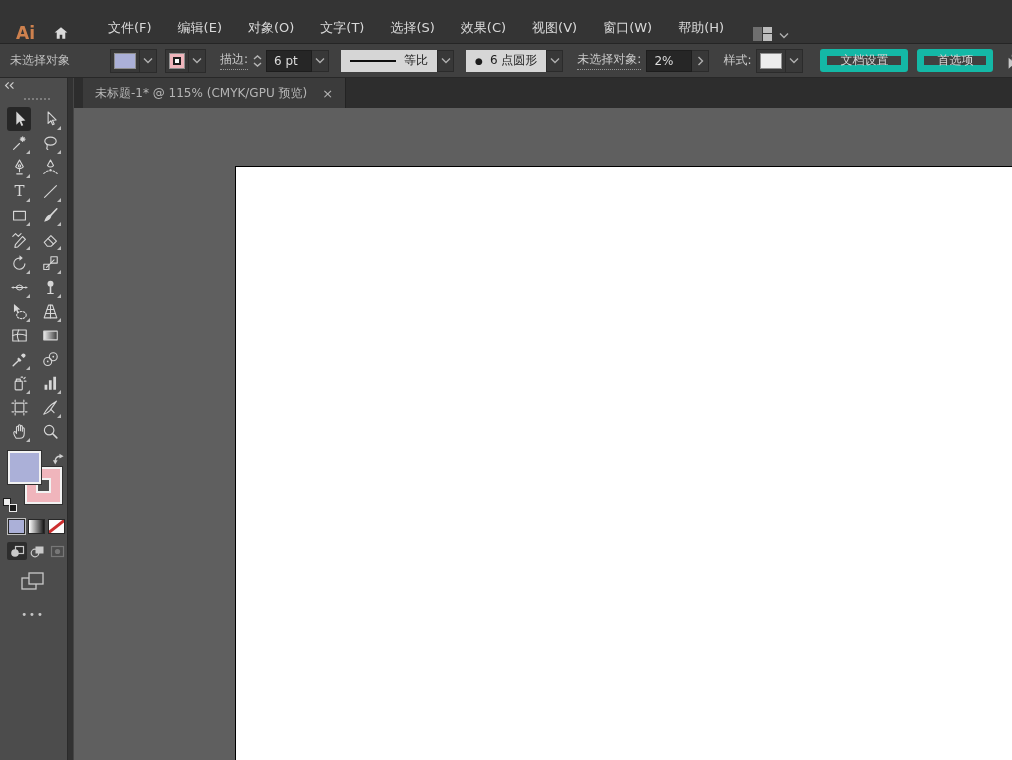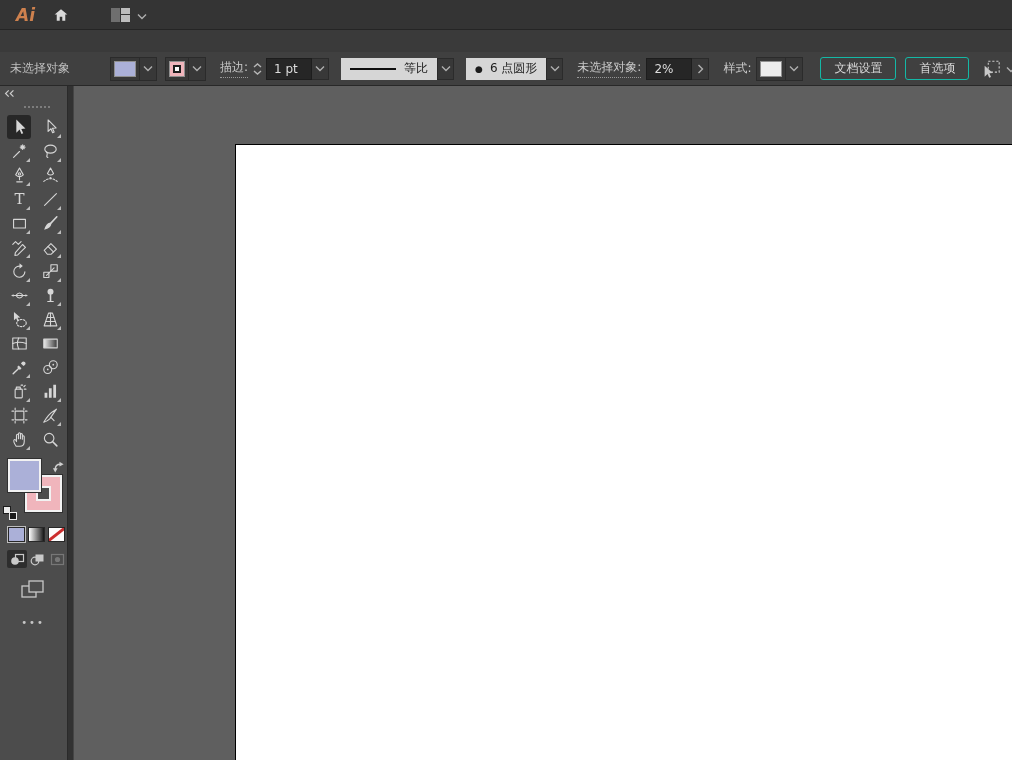--- a/index.html
+++ b/index.html
@@ -2,35 +2,35 @@
 <html><head>
 <meta charset="utf-8">
 <style>
   * { margin:0; padding:0; box-sizing:border-box; }
   html,body { width:1012px; height:760px; }
   body { font-family:"DejaVu Sans", sans-serif; overflow:hidden; }
   #app { width:1012px; height:760px; background:#3a3a3a; position:relative; overflow:hidden;
          --fill-col:#abb0d8; --stroke-col:#f0b5bc; --logo-col:#ce814e; --none-red:#cc2e2e; --pasteboard:#5f5f5f; }
 
   
-  .menubar { height:30px; background:#343434; border-bottom:1px solid #252525;
-             display:flex; align-items:center; padding:0 10px;font-style:italic; }
+  .menubar { height:44px; background:#343434; border-bottom:1px solid #252525;
+             display:flex; align-items:flex-end; padding:0 10px; }
   .ai-logo { color:var(--logo-col); font-weight:bold; font-size:17px; margin:0 16px 0 6px; letter-spacing:0; }
   .home-btn { width:20px; height:20px; display:flex; align-items:center; justify-content:center; margin-right:24px; }
   .home-btn svg { width:16px; height:16px; }
   .menu-item { color:#d9d9d9; font-size:13px; padding:6px 13px; cursor:default; white-space:nowrap; }
   .ws { display:flex; align-items:center; gap:7px; margin-left:16px; }
   .ws-ic { width:19px; height:14px; display:grid; grid-template-columns:9px 9px; grid-template-rows:6.5px 6.5px; gap:1px; }
   .ws-ic .a { grid-row:1/3; background:#6f6f6f; }
   .ws-ic .b { background:#bdbdbd; }
   .chev svg, .chevbtn svg { width:10px; height:7px; stroke:#aeaeae; fill:none; stroke-width:1.4; }
 
   
   .controlbar { height:34px; background:#404040; border-bottom:1px solid #282828;
-                display:flex; align-items:center; color:#c9c9c9; font-size:12px; padding-right:4px;margin-top:22px; }
+                display:flex; align-items:center; color:#c9c9c9; font-size:12px; padding-right:4px; }
   .cgrip { width:4px; height:24px; margin:0 7px 0 3px;
            background:repeating-linear-gradient(180deg,#5e5e5e 0 1px,transparent 1px 3px); }
   .status { color:#bfbfbf; margin-right:40px; white-space:nowrap; }
   .combo { display:flex; align-items:center; height:24px; background:#383838; border:1px solid #2b2b2b; }
   .combo .swatchpad { padding:0 3px; display:flex; align-items:center; }
   .combo .chev, .chevbtn { width:17px; height:22px; display:flex; align-items:center; justify-content:center; }
   .combo .chev { border-left:1px solid #2b2b2b; height:100%; }
   .mini-fill { width:22px; height:16px; background:var(--fill-col); border:1px solid #8f8f8f; }
   .mini-stroke { width:16px; height:16px; background:var(--stroke-col); border:1px solid #8f8f8f;
                  display:flex; align-items:center; justify-content:center; }
@@ -41,21 +41,21 @@
   .stepper { display:flex; flex-direction:column; gap:2px; margin-right:4px; }
   .stepper svg { width:9px; height:5px; stroke:#b5b5b5; fill:none; stroke-width:1.4; }
   .fieldgrp { display:flex; align-items:center; }
   .field { height:22px; background:#262626; border:1px solid #1d1d1d; color:#dcdcdc;
            display:flex; align-items:center; padding:0 7px; min-width:46px; }
   .chevbtn { background:#383838; border:1px solid #2b2b2b; border-left:none; }
   .litegrp { display:flex; align-items:flex-end; margin-left:12px; }
   .litebox { height:22px; background:#d6d6d6; color:#1c1c1c; display:flex; align-items:center; padding:0 9px; white-space:nowrap; }
   .profile-line { display:inline-block; width:46px; height:2px; background:#0e0e0e; margin-right:8px; }
   .brush-bullet { font-size:9px; margin-right:7px; }
-  .aibtn { height:23px; border:1px solid #14b8a6; border-radius:3px; background:transparent; color:#d8d8d8;
+  .aibtn { height:23px; border:7px solid #14b8a6; border-radius:3px; background:transparent; color:#d8d8d8;
            font-size:12px; padding:0 13px; margin-left:9px; display:flex; align-items:center; white-space:nowrap;
            font-family:"DejaVu Sans",sans-serif; }
   .selbeh { display:flex; align-items:center; gap:5px; margin-left:12px; }
   .selbeh svg.big { width:20px; height:19px; stroke:#c9c9c9; fill:none; stroke-width:1.2; }
 
   
   .main { display:flex; height:696px; }
   .leftcol { width:74px; background:#4c4c4c; position:relative; flex:none; }
   .leftcol .sep { position:absolute; top:0; right:0; width:7px; height:100%; background:#323232;
                   border-left:1px solid #2a2a2a; border-right:1px solid #454545; }
@@ -118,20 +118,31 @@
 
 <div id="app" style="--fill-col: #abb0d8; --stroke-col: #f0b5bc; --logo-col: #ce814e; --none-red: #cc2e2e; --pasteboard: #5f5f5f;">
 
   <header class="menubar">
     <span class="ai-logo">Ai</span>
     <span class="home-btn">
       <svg viewBox="0 0 24 24">
         <path d="M12 3.2 L21.5 11.2 H18.4 V20.5 H13.9 V14.6 H10.1 V20.5 H5.6 V11.2 H2.5 Z" fill="#dadada"></path>
       </svg>
     </span>
+    <nav id="menu-items" style="display:flex;align-items:center;">
+        <span class="menu-item">文件(F)</span>
+        <span class="menu-item">编辑(E)</span>
+        <span class="menu-item">对象(O)</span>
+        <span class="menu-item">文字(T)</span>
+        <span class="menu-item">选择(S)</span>
+        <span class="menu-item">效果(C)</span>
+        <span class="menu-item">视图(V)</span>
+        <span class="menu-item">窗口(W)</span>
+        <span class="menu-item">帮助(H)</span>
+      </nav>
     <div class="ws">
       <span class="ws-ic">
         <span class="a"></span>
           <span class="b"></span>
           <span class="b"></span>
       </span>
       <span class="chev">
         <svg viewBox="0 0 10 7">
             <path d="M1 1.5 L5 5.5 L9 1.5"></path>
           </svg>
@@ -169,21 +180,21 @@
     <span class="lbl dlink">描边:</span>
     <span class="stepper">
       <svg viewBox="0 0 9 5">
           <path d="M1 4 L4.5 1 L8 4"></path>
         </svg>
       <svg viewBox="0 0 9 5">
           <path d="M1 1 L4.5 4 L8 1"></path>
         </svg>
     </span>
     <div class="fieldgrp">
-      <span class="field">1 pt</span>
+      <span class="field">6 pt</span>
       <span class="chevbtn">
         <svg viewBox="0 0 10 7">
             <path d="M1 1.5 L5 5.5 L9 1.5"></path>
           </svg>
       </span>
     </div>
 
     <div class="litegrp">
       <span class="litebox">
         <span class="profile-line"></span>
@@ -484,19 +495,25 @@
           <rect x="9" y="2" width="14" height="11" fill="#4c4c4c"></rect>
         </svg>
       </div>
 
       <div class="more">•••</div>
 
       <span class="sep"></span>
     </aside>
 
     <div class="rightcol">
+      <div class="tabbar">
+        <div class="tab">
+          <span>未标题-1* @ 115% (CMYK/GPU 预览)</span>
+          <span class="tab-close">×</span>
+        </div>
+      </div>
       <div class="canvas">
         <div class="artboard"></div>
       </div>
     </div>
   </div>
 
 </div>
 
 </body></html>

